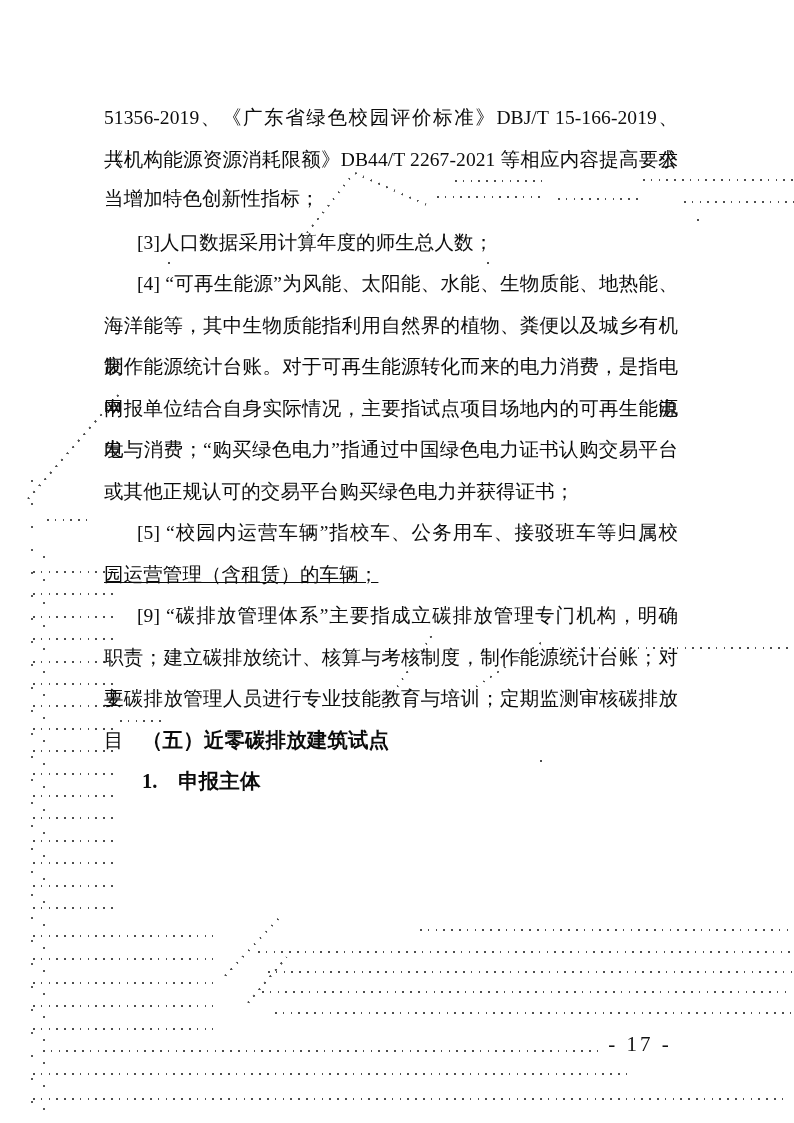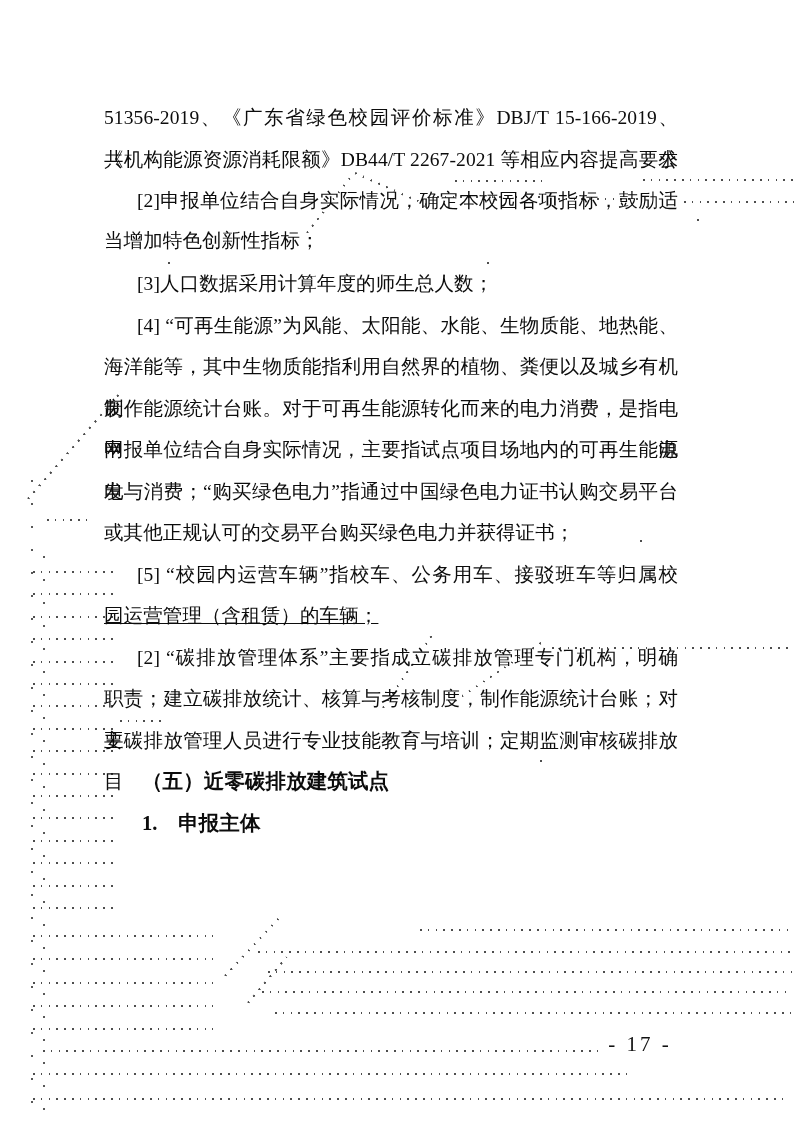--- a/index.html
+++ b/index.html
@@ -117,32 +117,31 @@
       <div class="ndd" style="left: 28px; top: 498px; width: 143px; transform: rotate(-49deg);"></div>
       <div class="ndd" style="left: 455px; top: 700px; width: 108px; transform: rotate(-34deg);"></div>
       <div class="ndd" style="left: 383px; top: 707px; width: 90px; transform: rotate(-56deg);"></div>
       <div class="ndd" style="left: 225px; top: 975px; width: 80px; transform: rotate(-47deg);"></div>
       <div class="ndd" style="left: 248px; top: 1002px; width: 60px; transform: rotate(-50deg);"></div>
     </div>
 
   <div class="doc-body" id="doc-body">
       <div class="line j" style="padding-left: 0px;">51356-2019、《广东省绿色校园评价标准》DBJ/T 15-166-2019、《公</div>
       <div class="line j" style="padding-left: 0px;">共机构能源资源消耗限额》DB44/T 2267-2021 等相应内容提高要求</div>
-      <div class="line j" style="padding-left: 33px;">[2]申报单位结合自身实际情况，确定本校园各项指标，鼓励适</div>
       <div class="line" style="padding-left: 0px; font-family: Liberation Mono, monospace;">当增加特色创新性指标；</div>
       <div class="line" style="padding-left: 33px;">[3]人口数据采用计算年度的师生总人数；</div>
       <div class="line j" style="padding-left: 33px;">[4] “可再生能源”为风能、太阳能、水能、生物质能、地热能、</div>
       <div class="line j" style="padding-left: 0px;">海洋能等，其中生物质能指利用自然界的植物、粪便以及城乡有机废</div>
       <div class="line j" style="padding-left: 0px;">制作能源统计台账。对于可再生能源转化而来的电力消费，是指电网电</div>
       <div class="line j" style="padding-left: 0px;">申报单位结合自身实际情况，主要指试点项目场地内的可再生能源发</div>
       <div class="line j" style="padding-left: 0px;">电与消费；“购买绿色电力”指通过中国绿色电力证书认购交易平台</div>
       <div class="line" style="padding-left: 0px;">或其他正规认可的交易平台购买绿色电力并获得证书；</div>
       <div class="line j" style="padding-left: 33px;">[5] “校园内运营车辆”指校车、公务用车、接驳班车等归属校</div>
       <div class="line" style="padding-left: 0px; text-decoration: underline;">园运营管理（含租赁）的车辆；</div>
-      <div class="line j" style="padding-left: 33px;">[2] “碳排放管理体系”主要指成立碳排放管理专门机构，明确</div>
+      <div class="line j" style="padding-left: 33px;">[9] “碳排放管理体系”主要指成立碳排放管理专门机构，明确</div>
       <div class="line j" style="padding-left: 0px;">职责；建立碳排放统计、核算与考核制度，制作能源统计台账；对主</div>
       <div class="line j" style="padding-left: 0px;">要碳排放管理人员进行专业技能教育与培训；定期监测审核碳排放目</div>
       <div class="line b" style="padding-left: 38px;">（五）近零碳排放建筑试点</div>
       <div class="line b" style="padding-left: 38px;">1.　申报主体</div>
     </div>
 
   <div class="page-number">- 17 -</div>
 </div>
 
 </body></html>

